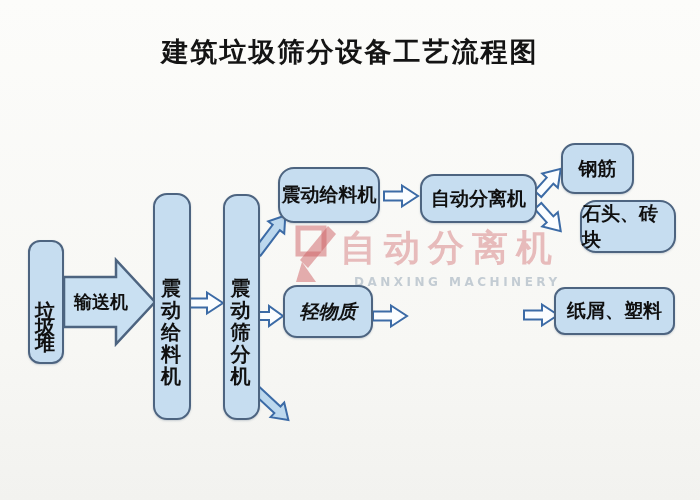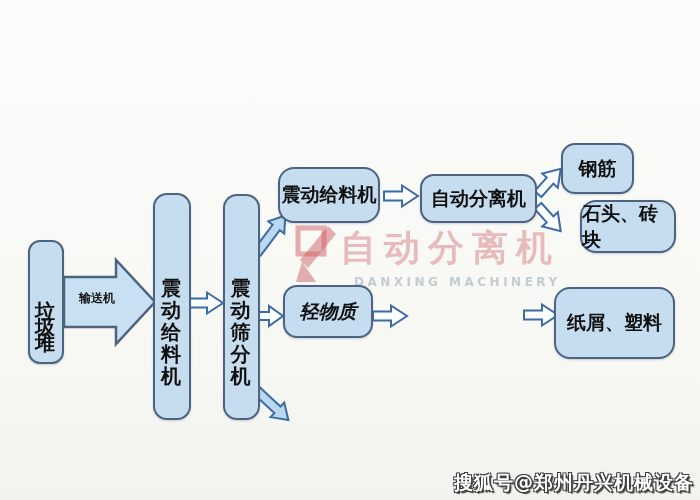--- a/index.html
+++ b/index.html
@@ -25,29 +25,29 @@
   }
   #n-waste{left:28px;top:240px;width:36px;height:124px;border-radius:12px;letter-spacing:16px;padding-top:14px;}
   #n-feeder{left:153px;top:193px;width:38px;height:227px;letter-spacing:22px;padding-top:20px;}
   #n-screener{left:223px;top:194px;width:37px;height:226px;letter-spacing:22px;padding-top:20px;}
   #n-large{left:278px;top:167px;width:102px;height:56px;border-radius:16px;}
   #n-separator{left:420px;top:174px;width:117px;height:49px;}
   #n-rebar{left:561px;top:143px;width:73px;height:51px;}
   #n-stone{left:580px;top:200px;width:96px;height:53px;border-radius:16px;}
   #n-light{left:283px;top:285px;width:90px;height:53px;font-style:italic;}
   #n-air{left:405px;top:280px;width:123px;height:57px;border-radius:16px;}
-  #n-paper{left:554px;top:287px;width:121px;height:72px;border-radius:16px;text-align:center;}
+  #n-paper{left:554px;top:287px;width:121px;height:48px;border-radius:11px;text-align:center;}
   #n-sand{left:285px;top:388px;width:112px;height:54px;}
   #arrows{position:absolute;left:0;top:0;z-index:1;}
   .node,#conveyor-label{z-index:2;}
   .hollow{fill:#fbfdff;stroke:#3c6ba6;stroke-width:2;}
   .lite{fill:#bcd8ee;stroke:#3c6ba6;stroke-width:2;}
   #conveyor-label{
-    position:absolute;left:66px;top:290px;width:62px;text-align:center;
-    font-size:12px;font-weight:bold;color:#101010;
+    position:absolute;left:66px;top:290px;width:62px;text-align:right;
+    font-size:18px;font-weight:bold;color:#101010;
   }
   .wm{
     position:absolute;left:294px;top:224px;z-index:0;display:flex;align-items:flex-start;
     pointer-events:none;
   }
   .wm-text{margin-left:4px;}
   .wm-cn{
     display:block;font-size:36px;font-weight:bold;letter-spacing:8px;
     color:rgba(206,96,100,0.40);
   }
@@ -59,20 +59,21 @@
     position:absolute;right:6px;bottom:4px;z-index:3;
     font-size:19px;font-weight:bold;color:#ffffff;letter-spacing:1px;
     text-shadow:-1px -1px 0 #3a3a3a,1px -1px 0 #3a3a3a,-1px 1px 0 #3a3a3a,1px 1px 0 #3a3a3a,2px 2px 1px #4a4a4a;
   }
 </style>
 </head>
 <body>
 
 <div id="canvas">
 
+  <div class="title">建筑垃圾筛分设备工艺流程图</div>
 
   <svg id="arrows" width="700" height="500" viewBox="0 0 700 500">
     <defs>
       <path id="arr-m" d="M0,-4.5 L18,-4.5 L18,-10.5 L34,0 L18,10.5 L18,4.5 L0,4.5 Z"></path>
       <path id="arr-s" d="M0,-4 L14,-4 L14,-10 L28,0 L14,10 L14,4 L0,4 Z"></path>
       <path id="arr-d" d="M0,-4.5 L32,-4.5 L32,-10 L47,0 L32,10 L32,4.5 L0,4.5 Z"></path>
     </defs>
 
     <polygon points="64,277 116,277 116,260 155,302 116,344 116,327 64,327" fill="#c9e0f2" stroke="#4d6480" stroke-width="2.5"></polygon>
 
@@ -116,15 +117,14 @@
       </g>
       <polygon points="34,2 42,10 14,44 6,36" fill="rgba(206,96,100,0.5)"></polygon>
       <polygon points="8,38 22,58 2,58" fill="rgba(206,96,100,0.5)"></polygon>
     </svg>
     <div class="wm-text">
       <span class="wm-cn">自动分离机</span>
       <span class="wm-en">DANXING MACHINERY</span>
     </div>
   </div>
 
-  <div class="footer">搜狐号@郑州丹兴机械设备</div>
 
 </div>
 
 </body></html>

